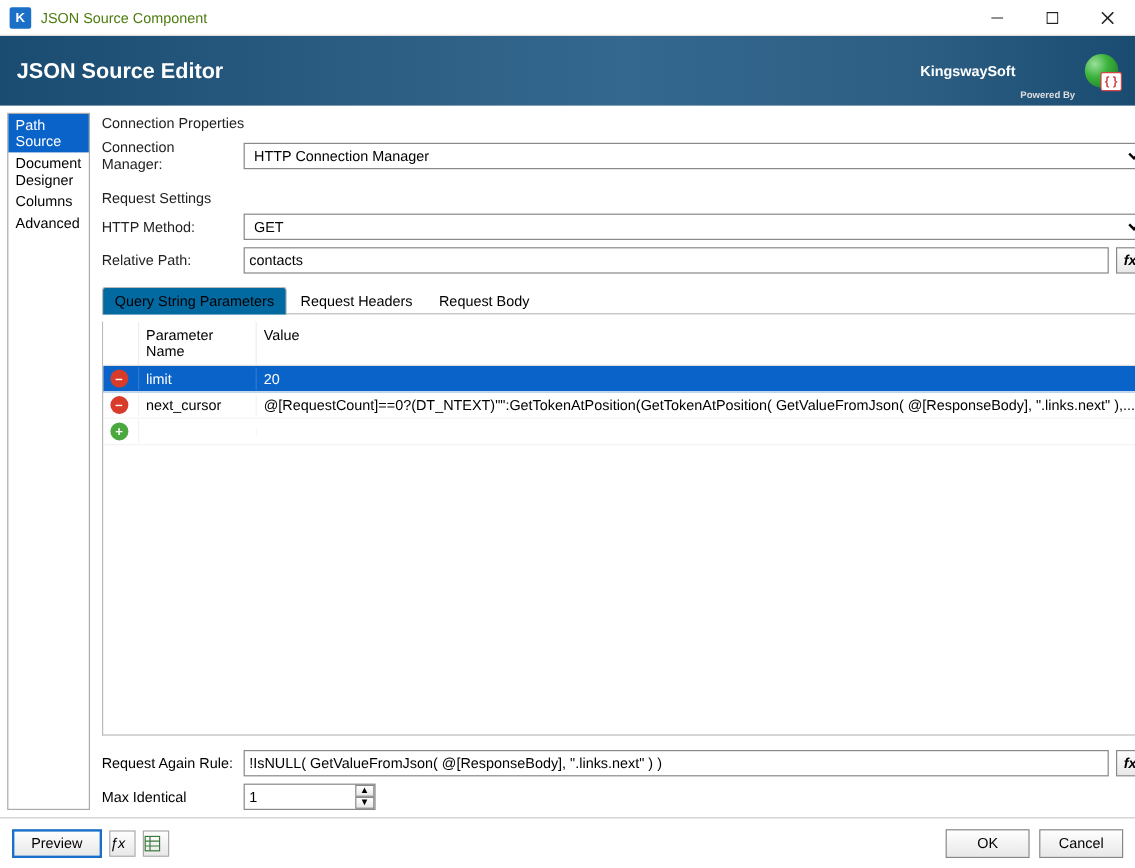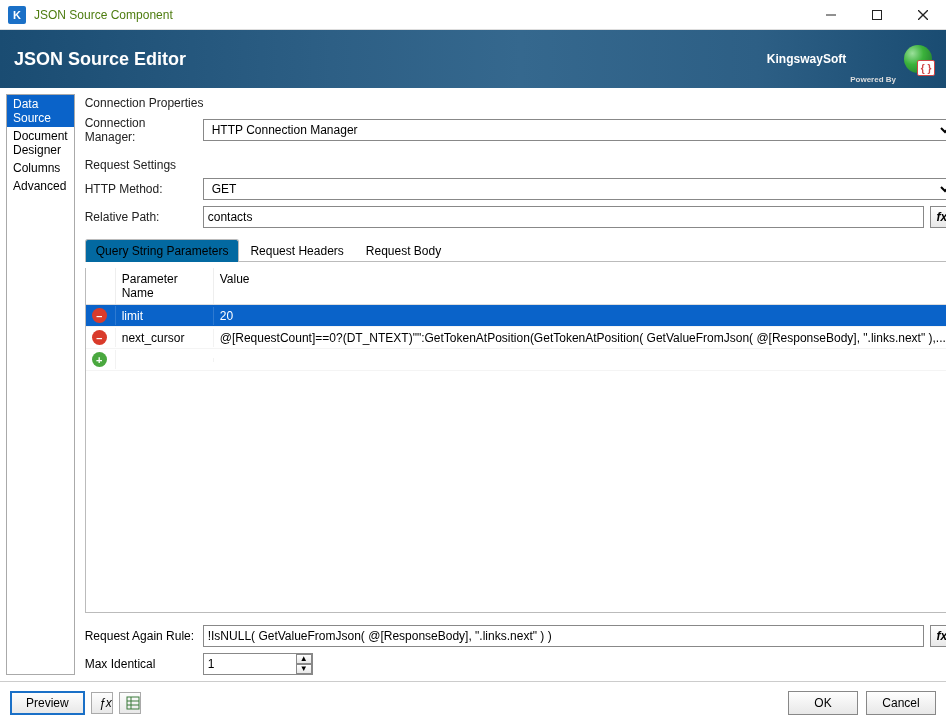--- a/index.html
+++ b/index.html
@@ -55,21 +55,21 @@
 .footer-line { display: flex; align-items: center; gap: 6px; }
 .footer-line .label { width: 112px; }
 .num-wrap { position: relative; width: 110px; }
 .num-wrap input { width: 100%; height: 22px; border: 1px solid #888; padding: 0 20px 0 4px; }
 .num-wrap .spin { position: absolute; right: 1px; top: 1px; bottom: 1px; width: 16px; display: flex; flex-direction: column; }
 .num-wrap .spin button { flex:1; border:1px solid #888; background:linear-gradient(#fff,#e8e8e8); font-size:8px; line-height:8px; padding:0; cursor:pointer; }
 
 .bottombar { height: 42px; border-top: 1px solid #ccc; display: flex; align-items: center; padding: 0 10px; gap: 6px; }
 .btn { min-width: 70px; height: 24px; border: 1px solid #888; background: linear-gradient(#fefefe,#e8e8e8); cursor: pointer; }
 .btn.preview { border: 2px solid #1a70c7; padding: 0 14px; }
-.small-ic { width: 22px; height: 22px; border: 1px solid #aaa; background: linear-gradient(#fefefe,#e8e8e8); display:flex; align-items:center; justify-content:flex-end; cursor:pointer; font-style:italic; font-size:11px; }
+.small-ic { width: 22px; height: 22px; border: 1px solid #aaa; background: linear-gradient(#fefefe,#e8e8e8); display:flex; align-items:center; justify-content:flex-start; cursor:pointer; font-style:italic; font-size:11px; }
 .bottombar .right { margin-left: auto; display: flex; gap: 8px; }
 </style>
 </head>
 <body>
 
 <div class="titlebar">
   <div class="app-icon">K</div>
   <div class="title">JSON Source Component</div>
   <div class="winbtn">
     <svg width="10" height="10">
@@ -97,21 +97,21 @@
     <div class="brand">
       <span>KingswaySoft</span>
       <span class="pb">Powered By</span>
     </div>
     <div class="globe"></div>
   </div>
 </div>
 
 <div class="body">
   <div class="sidebar">
-    <div class="item selected">Data Source</div>
+    <div class="item selected">Path Source</div>
     <div class="item">Document Designer</div>
     <div class="item">Columns</div>
     <div class="item">Advanced</div>
   </div>
 
   <div class="content">
     <div class="group-title">Connection Properties</div>
     <div class="row">
       <div class="label">Connection Manager:</div>
       <select>

